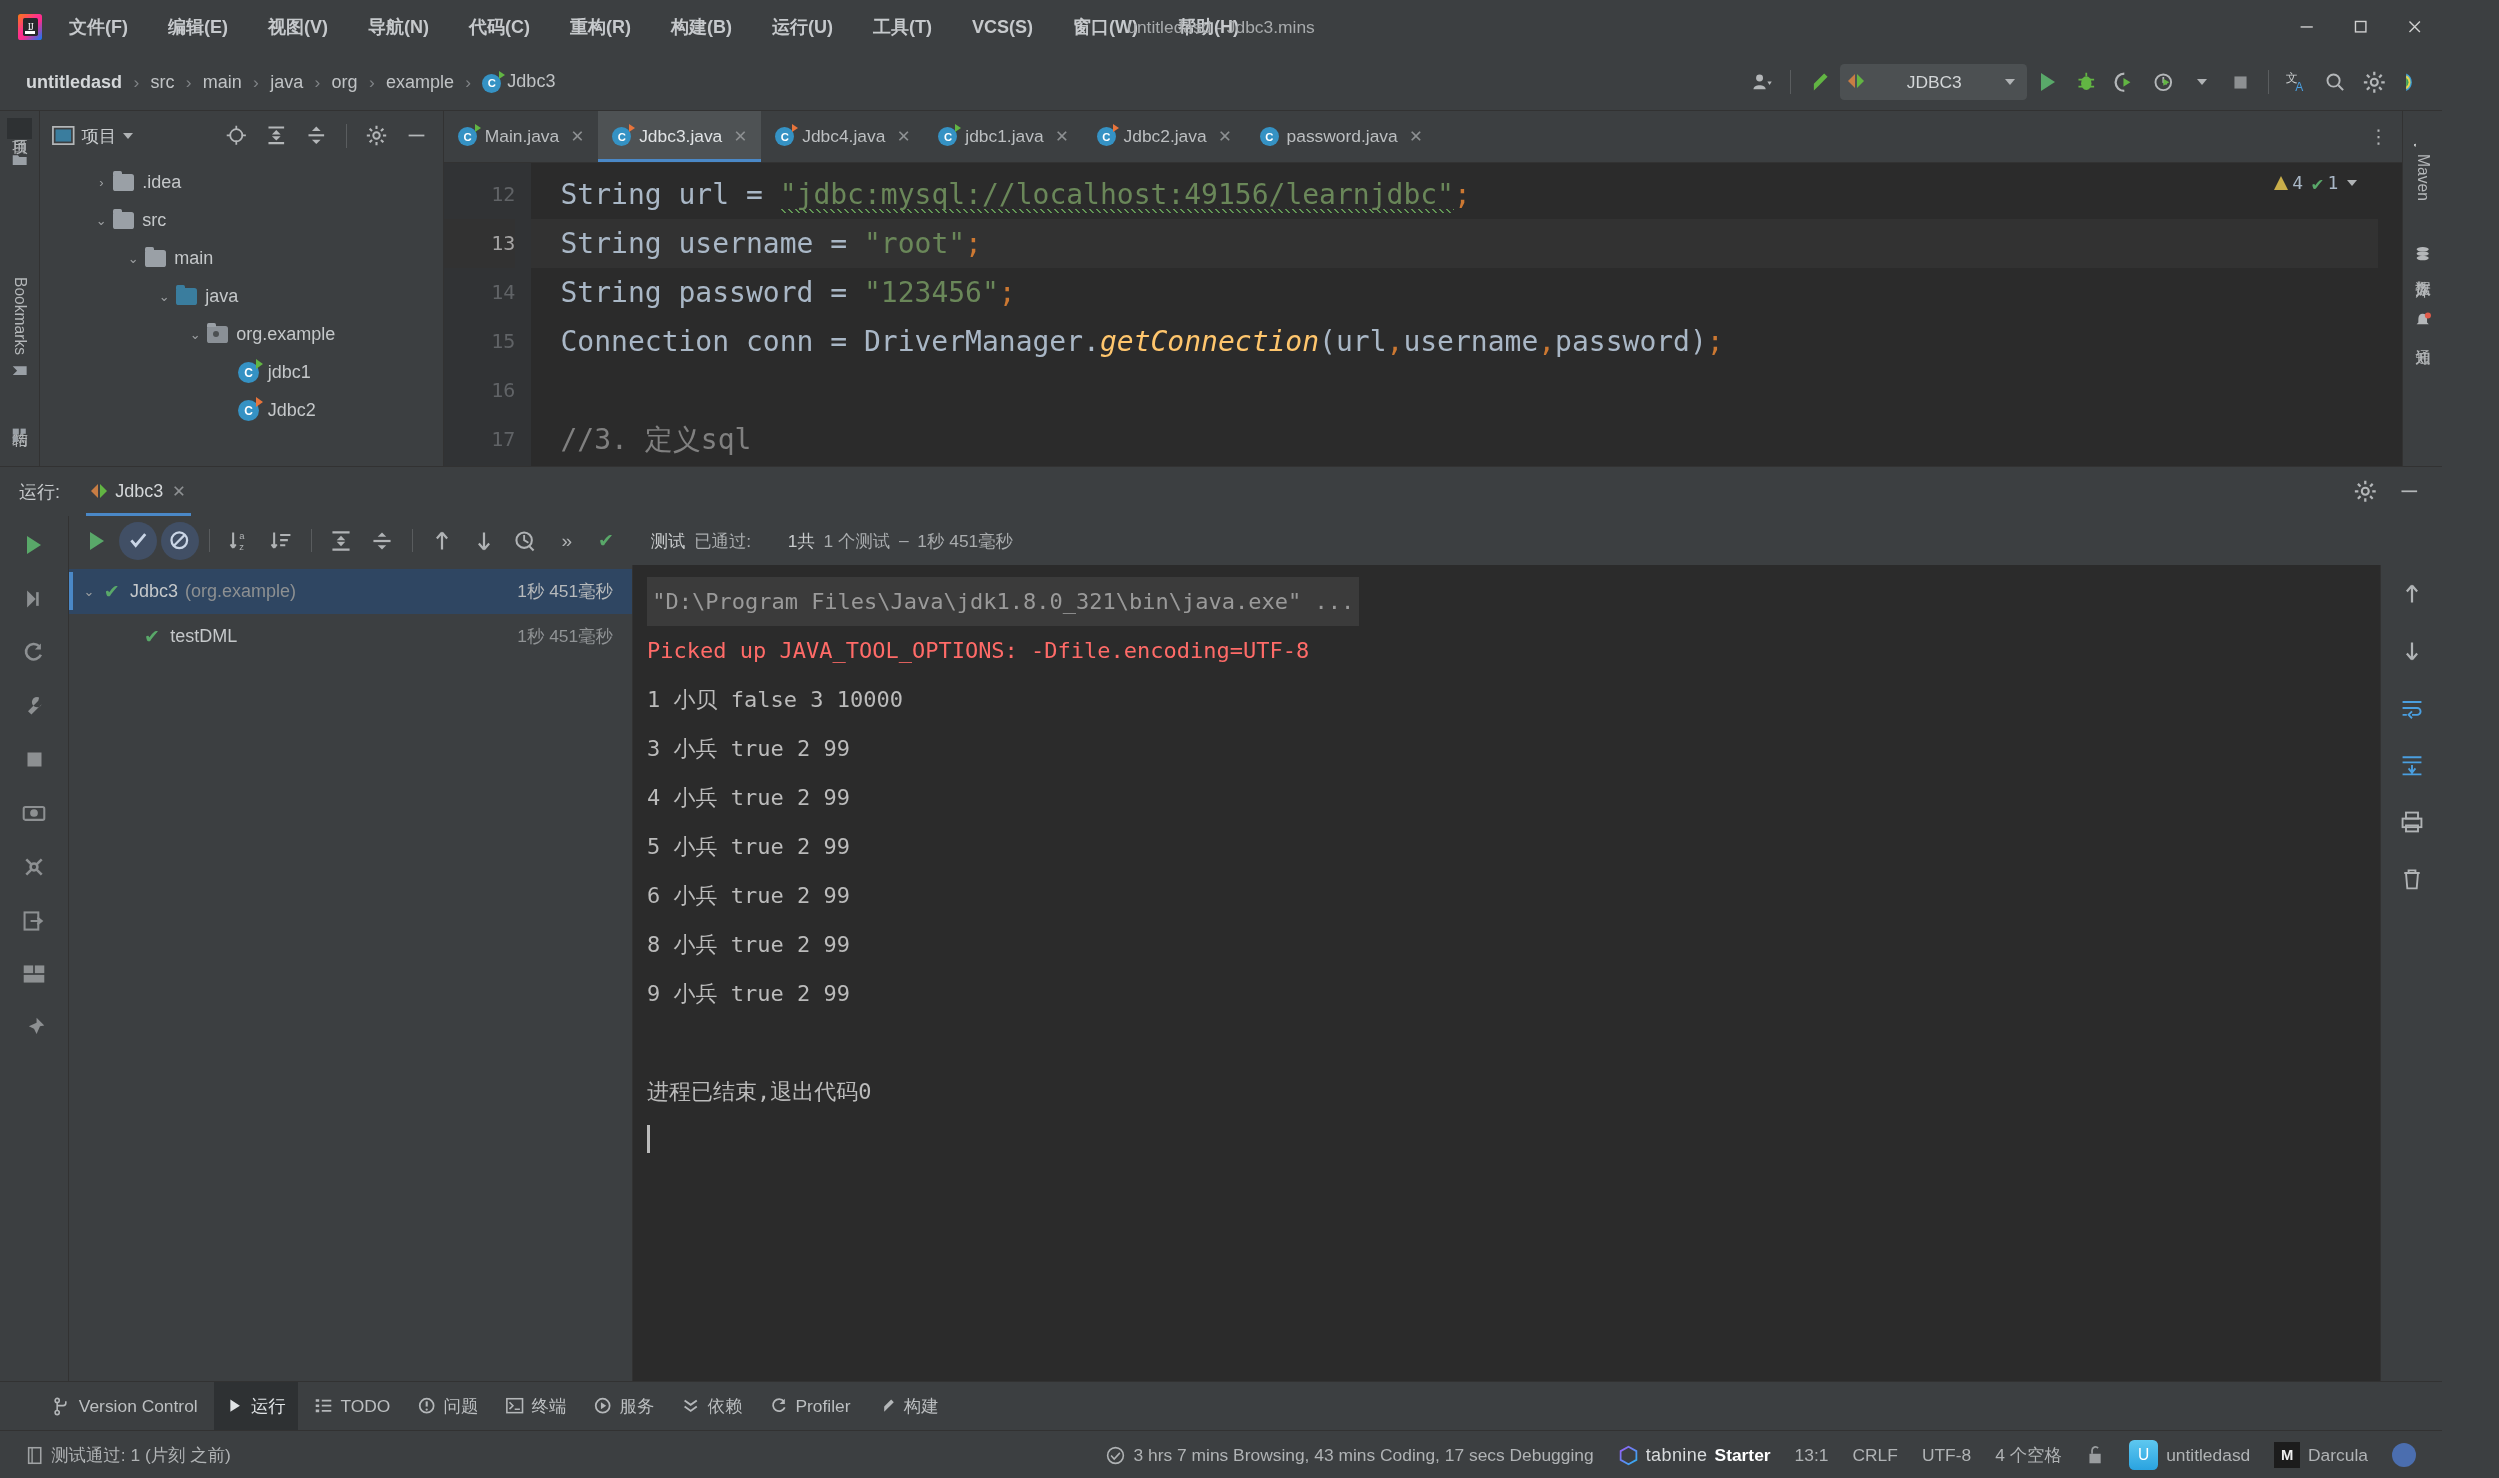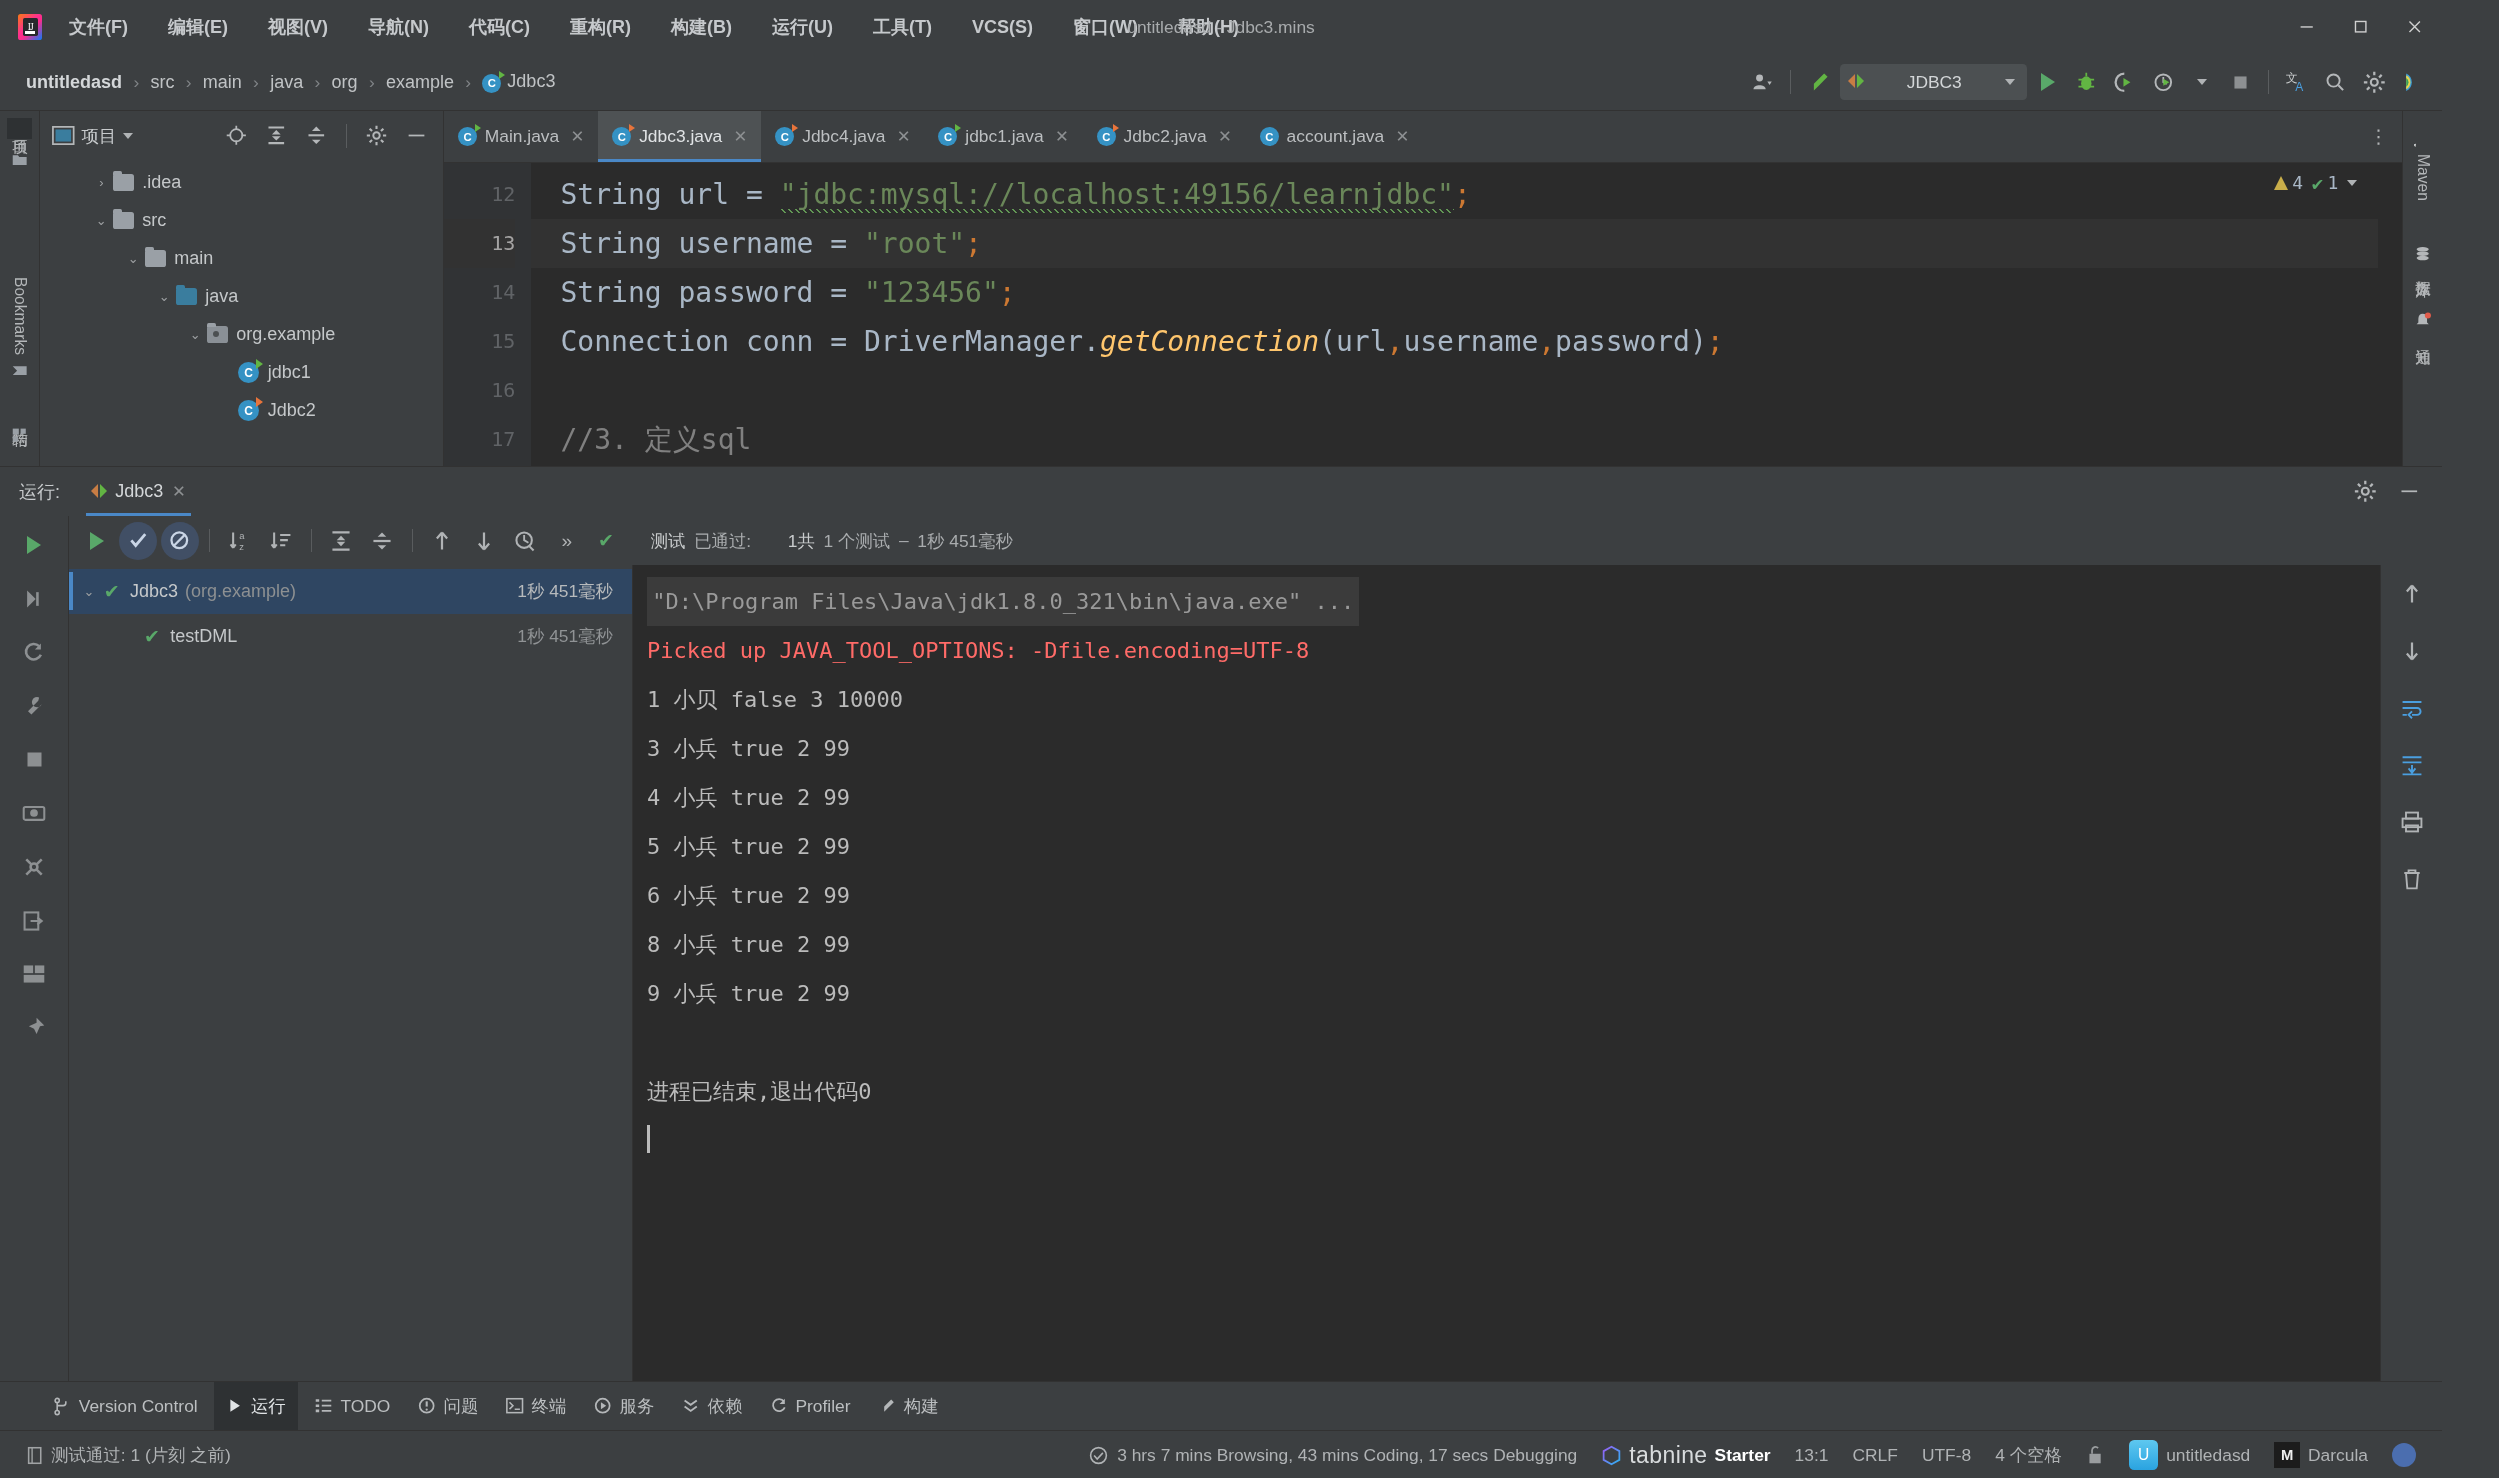--- a/index.html
+++ b/index.html
@@ -319,21 +319,21 @@
   }
   .bb-item.sel{background:#2e3133;color:#e0e3e5;}
 
   .statusbar{
     height:49px;min-height:49px;background:#3c3f41;border-top:0.9px solid #323232;
     display:flex;align-items:center;padding:0 14px;gap:0;font-size:17.4px;color:#b0b3b5;
   }
   .sb-item{display:flex;align-items:center;gap:7.8px;padding:3.5px 12px;white-space:nowrap;}
   .sb-right{margin-left:auto;display:flex;align-items:center;gap:0;}
   .tabnine{display:flex;align-items:center;gap:7px;color:#e6e6e6;}
-  .tabnine .tn-name{font-size:23px;color:#d8dbdd;letter-spacing:0.4px;}
+  .tabnine .tn-name{font-size:18px;color:#d8dbdd;letter-spacing:0.4px;}
   .tabnine .tn-st{font-weight:bold;color:#ffffff;}
   .u-badge{
     width:29.5px;height:29.5px;border-radius:5.2px;
     background:linear-gradient(180deg,#5ec8f0,#2aa3e0);
     color:#fff;font-size:15.6px;display:flex;align-items:center;justify-content:center;
   }
   .m-badge{
     width:26px;height:26px;background:#1c1c1c;color:#eee;font-size:14.8px;font-weight:bold;
     display:flex;align-items:center;justify-content:center;
   }
@@ -615,21 +615,21 @@
           <span>jdbc1.java</span>
           <span class="x">✕</span>
         </div>
         <div class="tab">
           <span class="tab-icon orange">C</span>
           <span>Jdbc2.java</span>
           <span class="x">✕</span>
         </div>
         <div class="tab">
           <span class="tab-icon plain">C</span>
-          <span>account.java</span>
+          <span>password.java</span>
           <span class="x">✕</span>
         </div>
         <div class="tabs-more">⋮</div>
       </div>
 
       <div class="code-area">
         <div class="gutter">
           <div class="gline">12</div>
           <div class="gline cur">13</div>
           <div class="gline">14</div>

